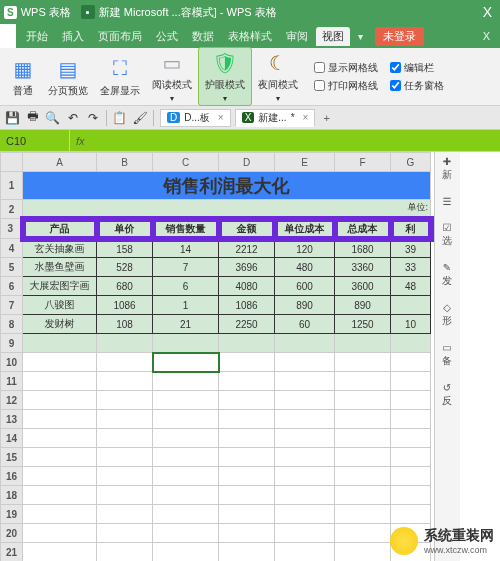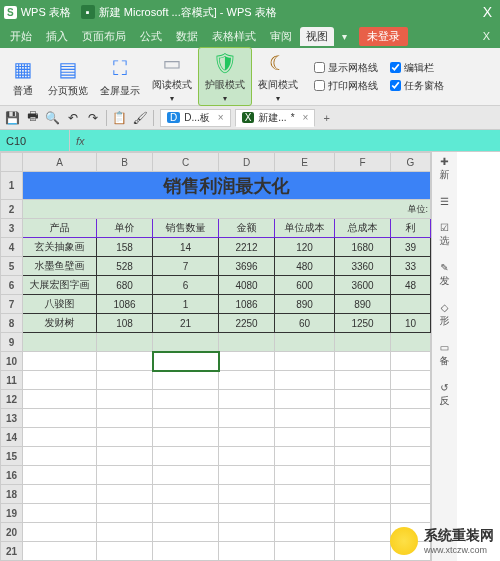--- a/index.html
+++ b/index.html
@@ -5,21 +5,21 @@
 * { margin: 0; padding: 0; box-sizing: border-box; font-family: "Microsoft YaHei", sans-serif; }
 body { width: 500px; height: 561px; background: #fff; overflow: hidden; position: relative; font-size: 11px; color: #333; }
 
 .titlebar { height: 24px; background: #4a9e5c; display: flex; align-items: center; padding: 0 4px; color: #fff; }
 .titlebar .logo { background: #fff; color: #4a9e5c; font-weight: bold; padding: 1px 3px; margin-right: 4px; font-size: 10px; border-radius: 2px; }
 .titlebar .app { font-size: 11px; margin-right: 10px; }
 .titlebar .docicon { width: 14px; height: 14px; background: #2b7a3f; border-radius: 2px; display: inline-flex; align-items: center; justify-content: center; margin-right: 4px; }
 .titlebar .doctitle { font-size: 11px; }
 .titlebar .x { margin-left: auto; font-size: 14px; padding: 0 4px; }
 
-.menubar { height: 24px; background: #4a9e5c; display: flex; align-items: center; padding: 0 4px; color: #e8f5e9; gap: 2px; }
+.menubar { height: 24px; background: #4a9e5c; display: flex; align-items: center; padding: 0 4px; color: #e8f5e9; gap: 2px; margin-left: 16px; }
 .menubar span { padding: 2px 6px; font-size: 11px; cursor: pointer; }
 .menubar .active { background: #f2f2f2; color: #333; border-radius: 3px 3px 0 0; }
 .menubar .arrow { font-size: 10px; }
 .menubar .login { background: #e86048; color: #fff; padding: 2px 8px; margin-left: 4px; border-radius: 2px; }
 .menubar .x { margin-left: auto; padding: 2px 6px; }
 
 .ribbon { height: 58px; background: #f2f2f2; display: flex; align-items: center; border-bottom: 1px solid #d0d0d0; }
 .ribbon-grp { display: flex; align-items: center; height: 100%; padding: 0 4px; }
 .rbtn { display: flex; flex-direction: column; align-items: center; padding: 2px 6px; cursor: pointer; border-radius: 3px; font-size: 10px; gap: 2px; }
 .rbtn.sel { background: #c8e6c9; border: 1px solid #8bc34a; }
@@ -29,34 +29,34 @@
 .ribbon-check input { width: 11px; height: 11px; }
 
 .qat { height: 24px; background: #e8e8e8; display: flex; align-items: center; padding: 0 4px; gap: 2px; border-bottom: 1px solid #ccc; }
 .qat-btn { width: 18px; height: 18px; display: flex; align-items: center; justify-content: center; cursor: pointer; font-size: 12px; }
 .qat-sep { width: 1px; height: 16px; background: #bbb; margin: 0 2px; }
 .tab { background: #fff; border: 1px solid #ccc; padding: 1px 6px; display: flex; align-items: center; gap: 4px; font-size: 10px; margin-left: 2px; }
 .tab.active { border-bottom-color: #fff; }
 .tab .tabx { margin-left: 4px; color: #888; }
 .tabadd { padding: 2px 6px; color: #666; }
 
-.formula { height: 22px; display: flex; align-items: center; border-bottom: 1px solid #ccc; background: #5eead4; }
+.formula { height: 22px; display: flex; align-items: center; border-bottom: 1px solid #ccc; background: #84cc16; }
 .namebox { width: 70px; border-right: 1px solid #ccc; padding: 0 6px; font-size: 11px; height: 100%; display: flex; align-items: center; }
 .fx { padding: 0 6px; font-style: italic; color: #555; }
 .formula-in { flex: 1; padding: 0 4px; }
 
 .sheet-wrap { position: relative; display: flex; }
 .sheet { border-collapse: collapse; table-layout: fixed; background: #fff; }
 .sheet th, .sheet td { border: 1px solid #ccc; height: 19px; font-size: 10px; text-align: center; padding: 0 2px; overflow: hidden; white-space: nowrap; }
 .sheet thead th { background: #e6e6e6; font-weight: normal; color: #555; }
 .sheet .rowh { background: #e6e6e6; width: 22px; color: #555; }
 .sheet .corner { background: #e6e6e6; width: 22px; }
 .sheet .title-row td.data { background: #3b82f6; font-size: 18px; font-weight: bold; height: 28px; }
 .sheet .unit-row td.data { background: #d4e8d6; text-align: right; font-size: 9px; padding-left: 12px; }
-.sheet .hdr-row td.data { background: #d4e8d6; font-weight: normal; border: 1px solid #6d28d9; }
+.sheet .hdr-row td.data { background: #d4e8d6; font-weight: bold; border: 6px solid #6d28d9; }
 .sheet .data-row td.data { background: #d4e8d6; border: 1px solid #333; }
 .sheet .green td.empty { background: #d4e8d6; }
 .sel-cell { outline: 2px solid #2e7d32; outline-offset: -1px; position: relative; }
 
 .sidepane { width: 26px; background: #f4f4f4; border-left: 1px solid #ccc; display: flex; flex-direction: column; align-items: center; padding-top: 4px; gap: 14px; font-size: 10px; color: #555; }
 .sidepane div { display: flex; flex-direction: column; align-items: center; gap: 1px; cursor: pointer; }
 
 .watermark { position: absolute; bottom: 6px; right: 6px; display: flex; align-items: center; gap: 6px; font-size: 14px; font-weight: bold; color: #333; pointer-events: none; }
 .watermark .wicon { width: 28px; height: 28px; background: radial-gradient(circle,#fde047,#facc15); border-radius: 50%; position: relative; }
 .watermark .url { font-size: 9px; color: #666; font-weight: normal; display:block; }

